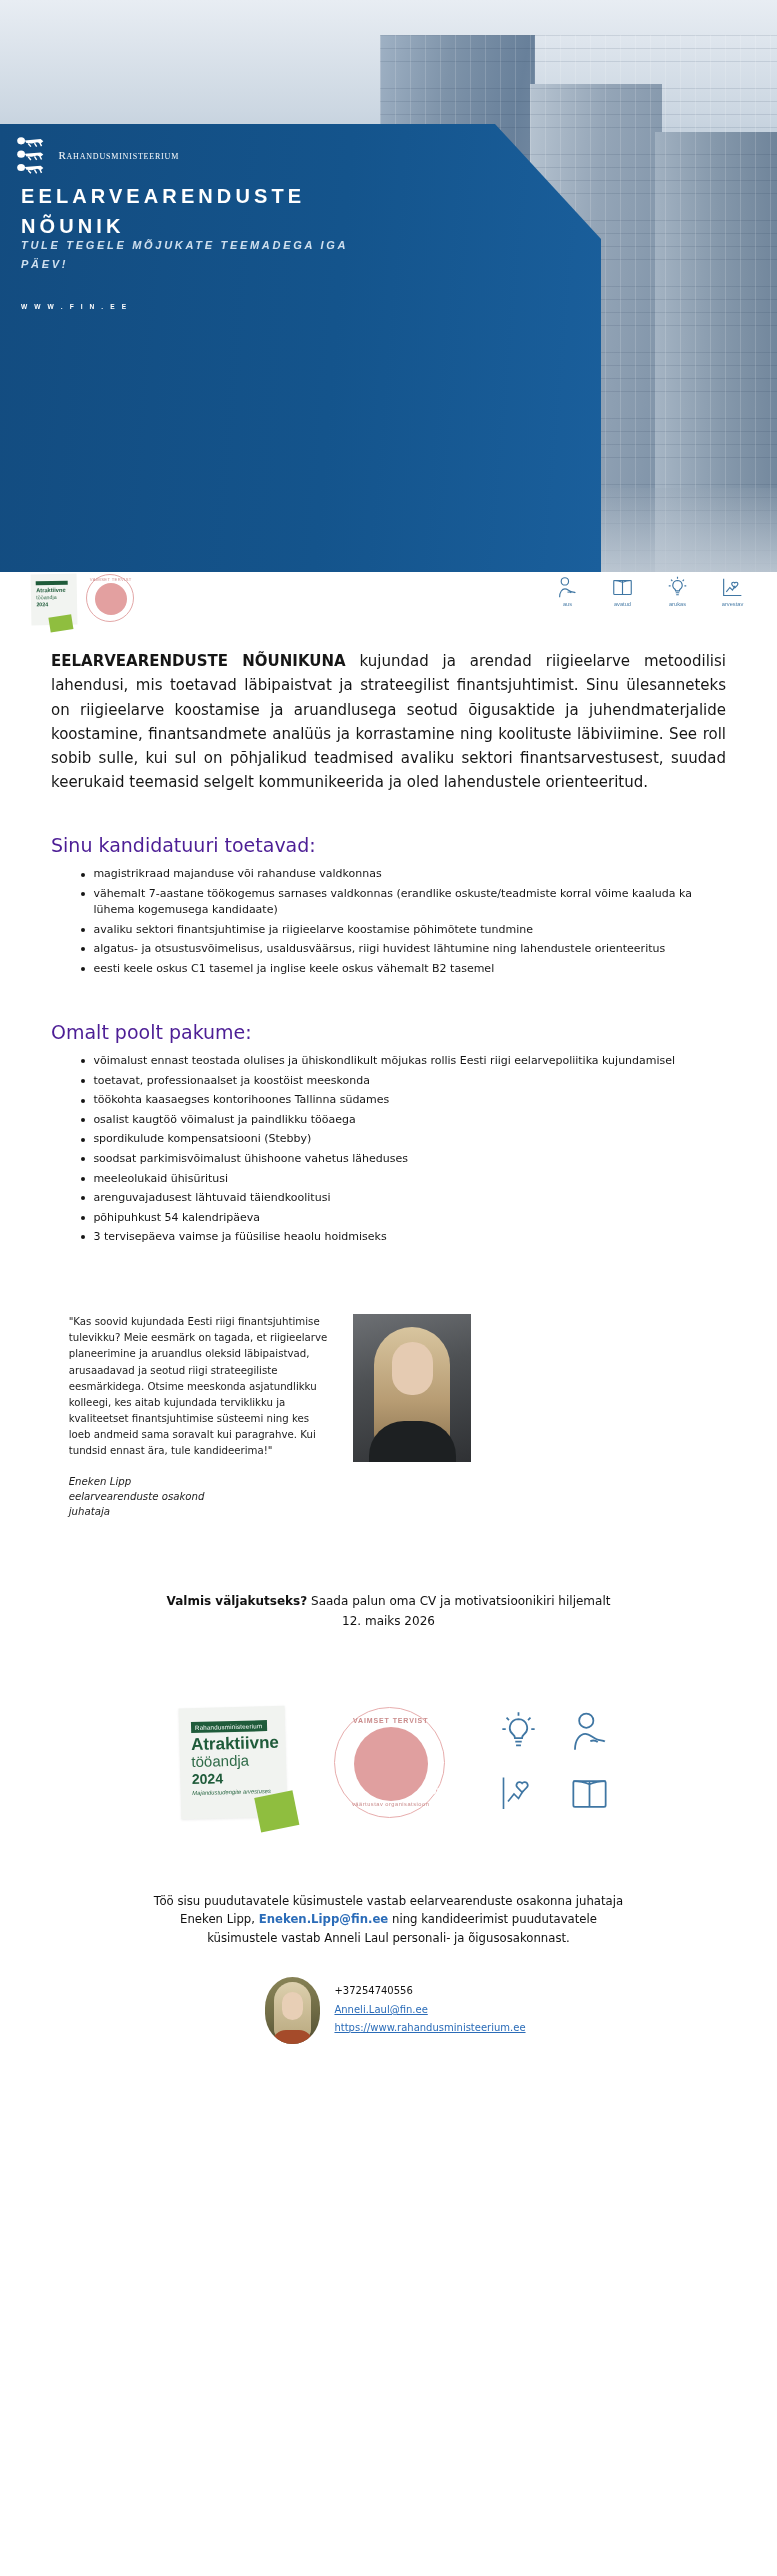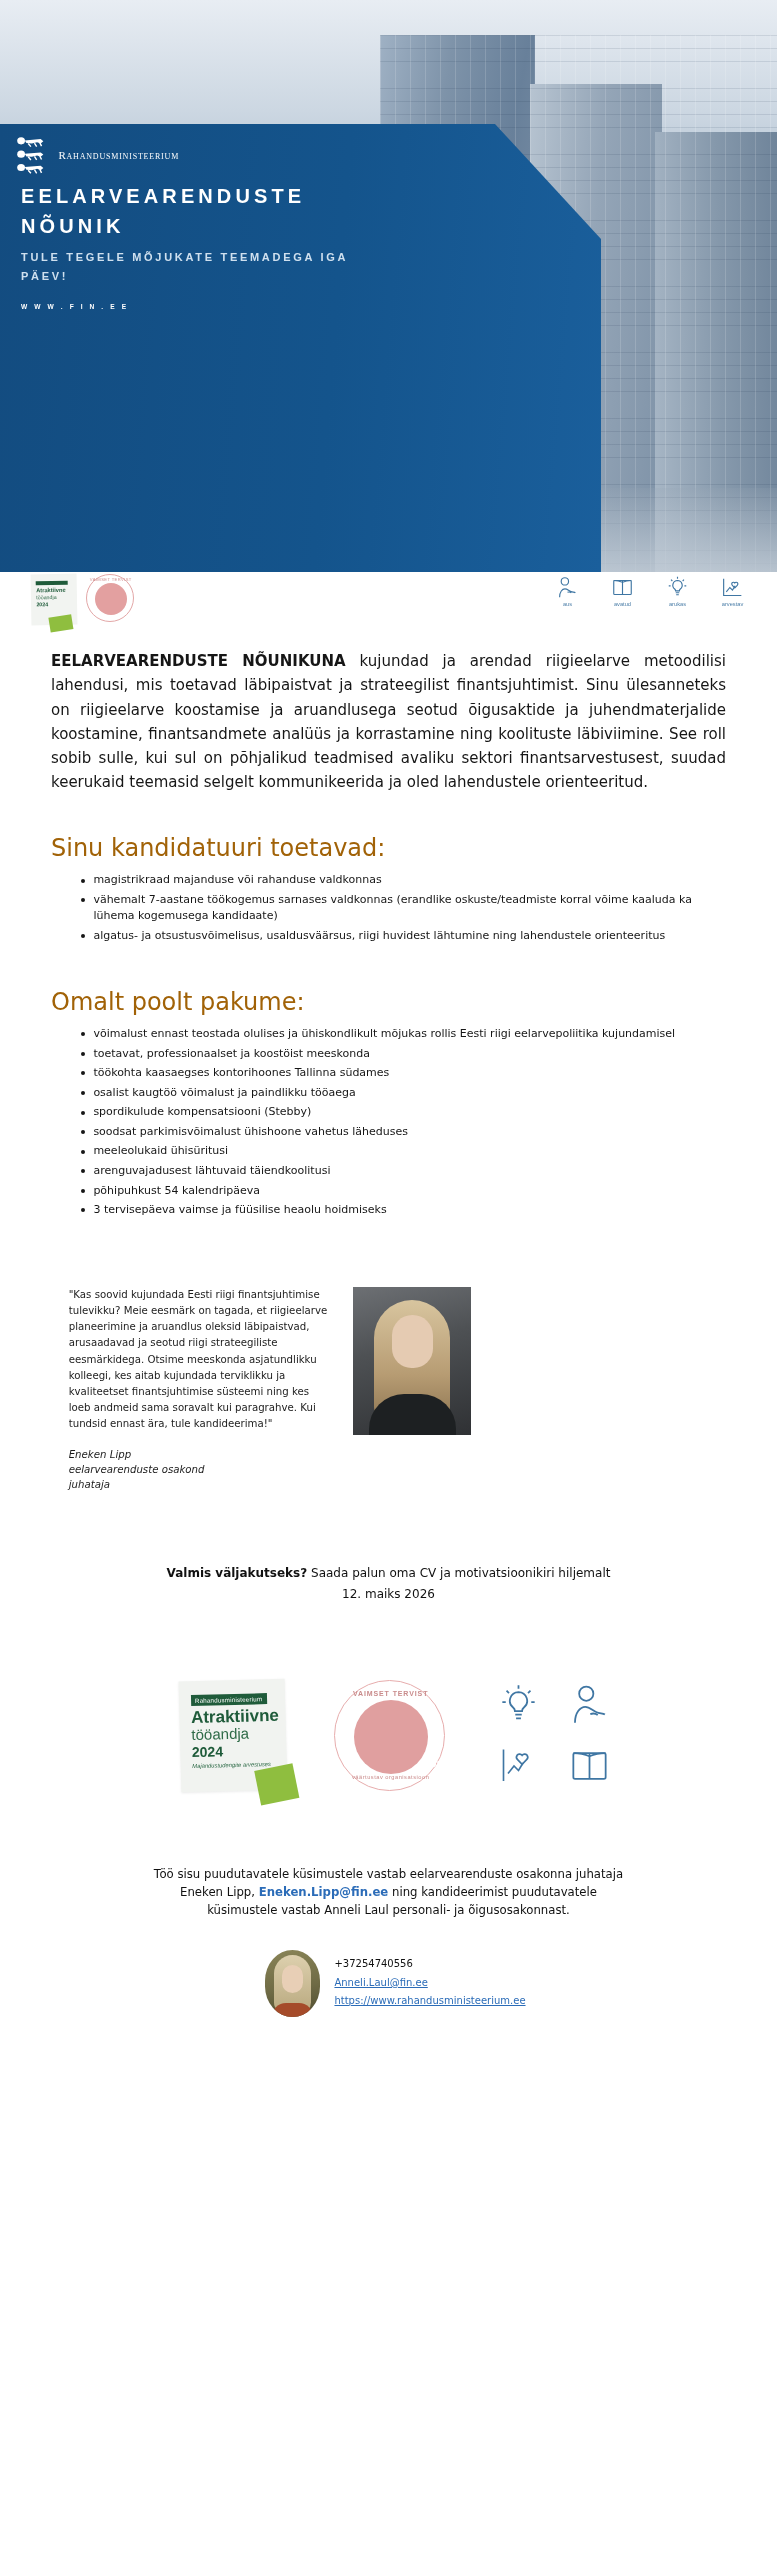--- a/index.html
+++ b/index.html
@@ -118,28 +118,29 @@
     position: absolute; left: 21px; top: 57px;
     width: 371px;
     color: #ffffff;
     font-size: 20px;
     font-weight: 700;
     letter-spacing: 4.1px;
     line-height: 1.5;
     text-transform: uppercase;
   }
   .hero-sub {
-    position: absolute; left: 21px; top: 124px;
+    position: absolute; left: 21px; top: 112px;
     width: 353px;
     color: #cfe0ef;
     font-size: 11px;
     font-weight: 700;
     letter-spacing: 2.7px;
     line-height: 1.75;
     text-transform: uppercase;
+    font-style: italic;
   }
   .hero-url {
     position: absolute; left: 21px; top: 179px;
     color: #ffffff;
     font-size: 6.6px;
     font-weight: 700;
     letter-spacing: 2.6px;
   }
 
   
@@ -200,23 +201,23 @@
     font-family: "DejaVu Sans", sans-serif;
     font-size: 15px;
     line-height: 1.62;
     text-align: justify;
     color: #161616;
   }
   p.intro b { font-weight: 700; }
 
   h2.section {
     font-family: "DejaVu Sans", sans-serif;
-    font-size: 24px;
+    font-size: 19px;
     font-weight: 400;
-    color: #a16207;
+    color: #4c1d95;
     margin: 39px 0 10.6px 0;
   }
   h2.section.second { margin-top: 44px; }
 
   ul.bullets {
     list-style: none;
     padding-left: 30px;
     font-family: "DejaVu Sans", sans-serif;
     font-size: 11px;
     line-height: 1.46;
@@ -510,21 +511,23 @@
 
   <div class="body-wrap">
     <div class="content">
 
       <p class="intro"><b>EELARVEARENDUSTE NÕUNIKUNA</b><span> kujundad ja arendad riigieelarve metoodilisi lahendusi, mis toetavad läbipaistvat ja strateegilist finantsjuhtimist. Sinu ülesanneteks on riigieelarve koostamise ja aruandlusega seotud õigusaktide ja juhendmaterjalide koostamine, finantsandmete analüüs ja korrastamine ning koolituste läbiviimine. See roll sobib sulle, kui sul on põhjalikud teadmised avaliku sektori finantsarvestusest, suudad keerukaid teemasid selgelt kommunikeerida ja oled lahendustele orienteeritud.</span></p>
 
       <h2 class="section">Sinu kandidatuuri toetavad:</h2>
       <ul class="bullets">
         <li>magistrikraad majanduse või rahanduse valdkonnas</li>
         <li>vähemalt 7-aastane töökogemus sarnases valdkonnas (erandlike oskuste/teadmiste korral võime kaaluda ka lühema kogemusega kandidaate)</li>
+        <li>avaliku sektori finantsjuhtimise ja riigieelarve koostamise põhimõtete tundmine</li>
         <li>algatus- ja otsustusvõimelisus, usaldusväärsus, riigi huvidest lähtumine ning lahendustele orienteeritus</li>
+        <li>eesti keele oskus C1 tasemel ja inglise keele oskus vähemalt B2 tasemel</li>
       </ul>
 
       <h2 class="section second">Omalt poolt pakume:</h2>
       <ul class="bullets">
         <li>võimalust ennast teostada olulises ja ühiskondlikult mõjukas rollis Eesti riigi eelarvepoliitika kujundamisel</li>
         <li>toetavat, professionaalset ja koostöist meeskonda</li>
         <li>töökohta kaasaegses kontorihoones Tallinna südames</li>
         <li>osalist kaugtöö võimalust ja paindlikku tööaega</li>
         <li>spordikulude kompensatsiooni (Stebby)</li>
         <li>soodsat parkimisvõimalust ühishoone vahetus läheduses</li>

